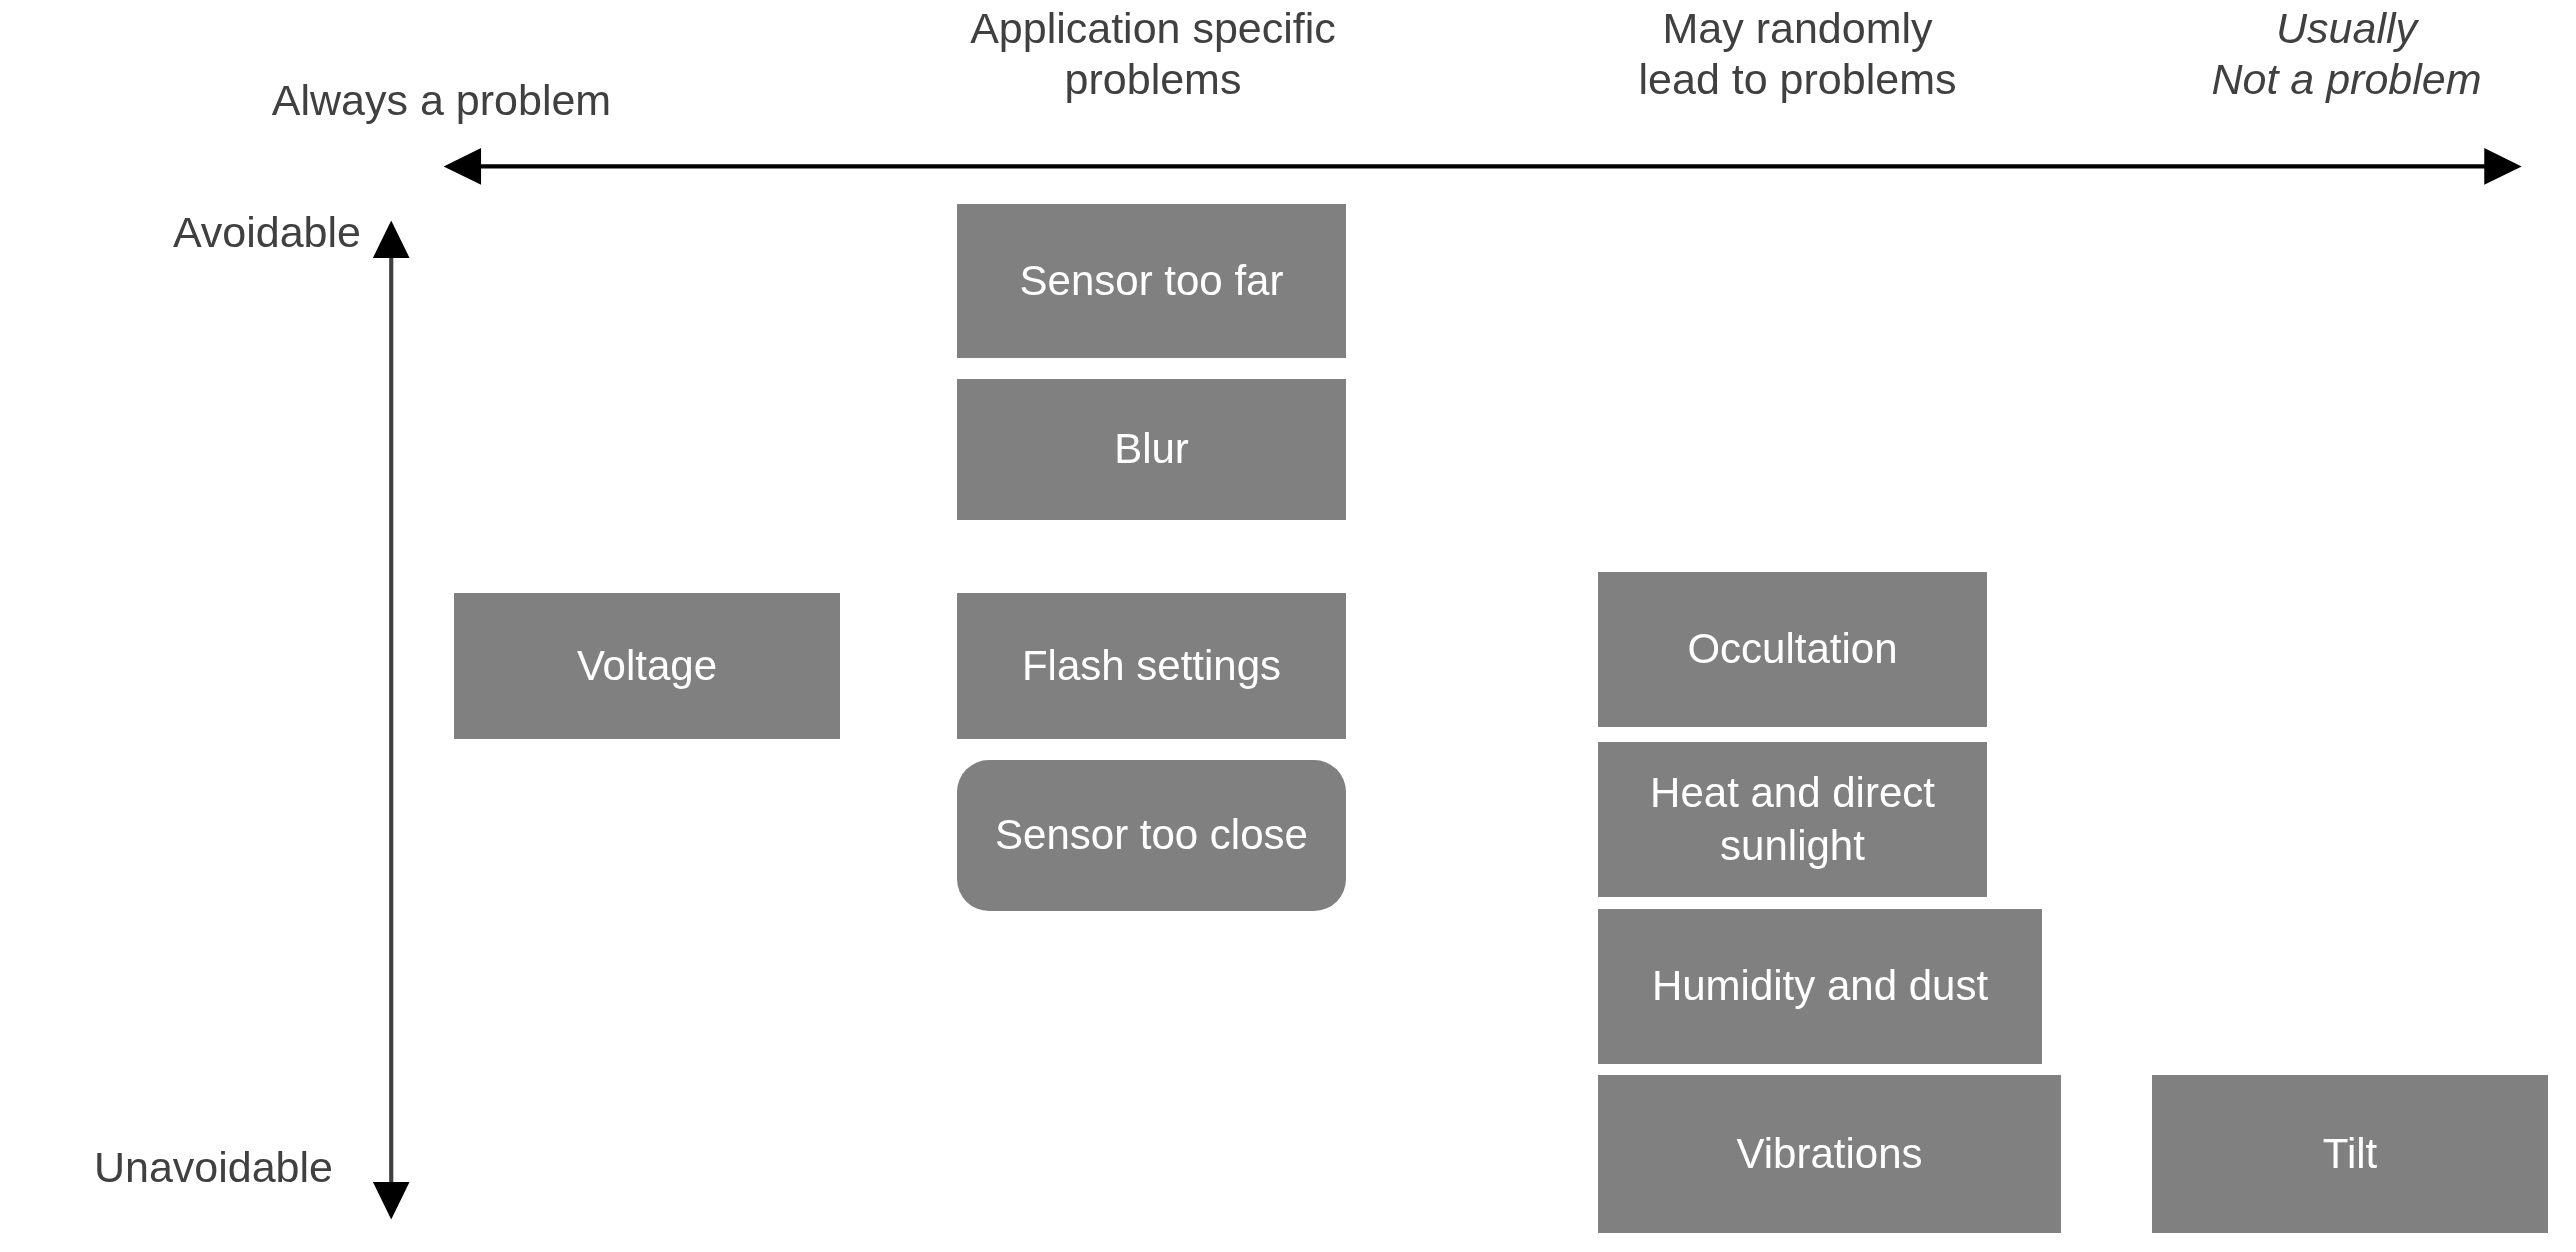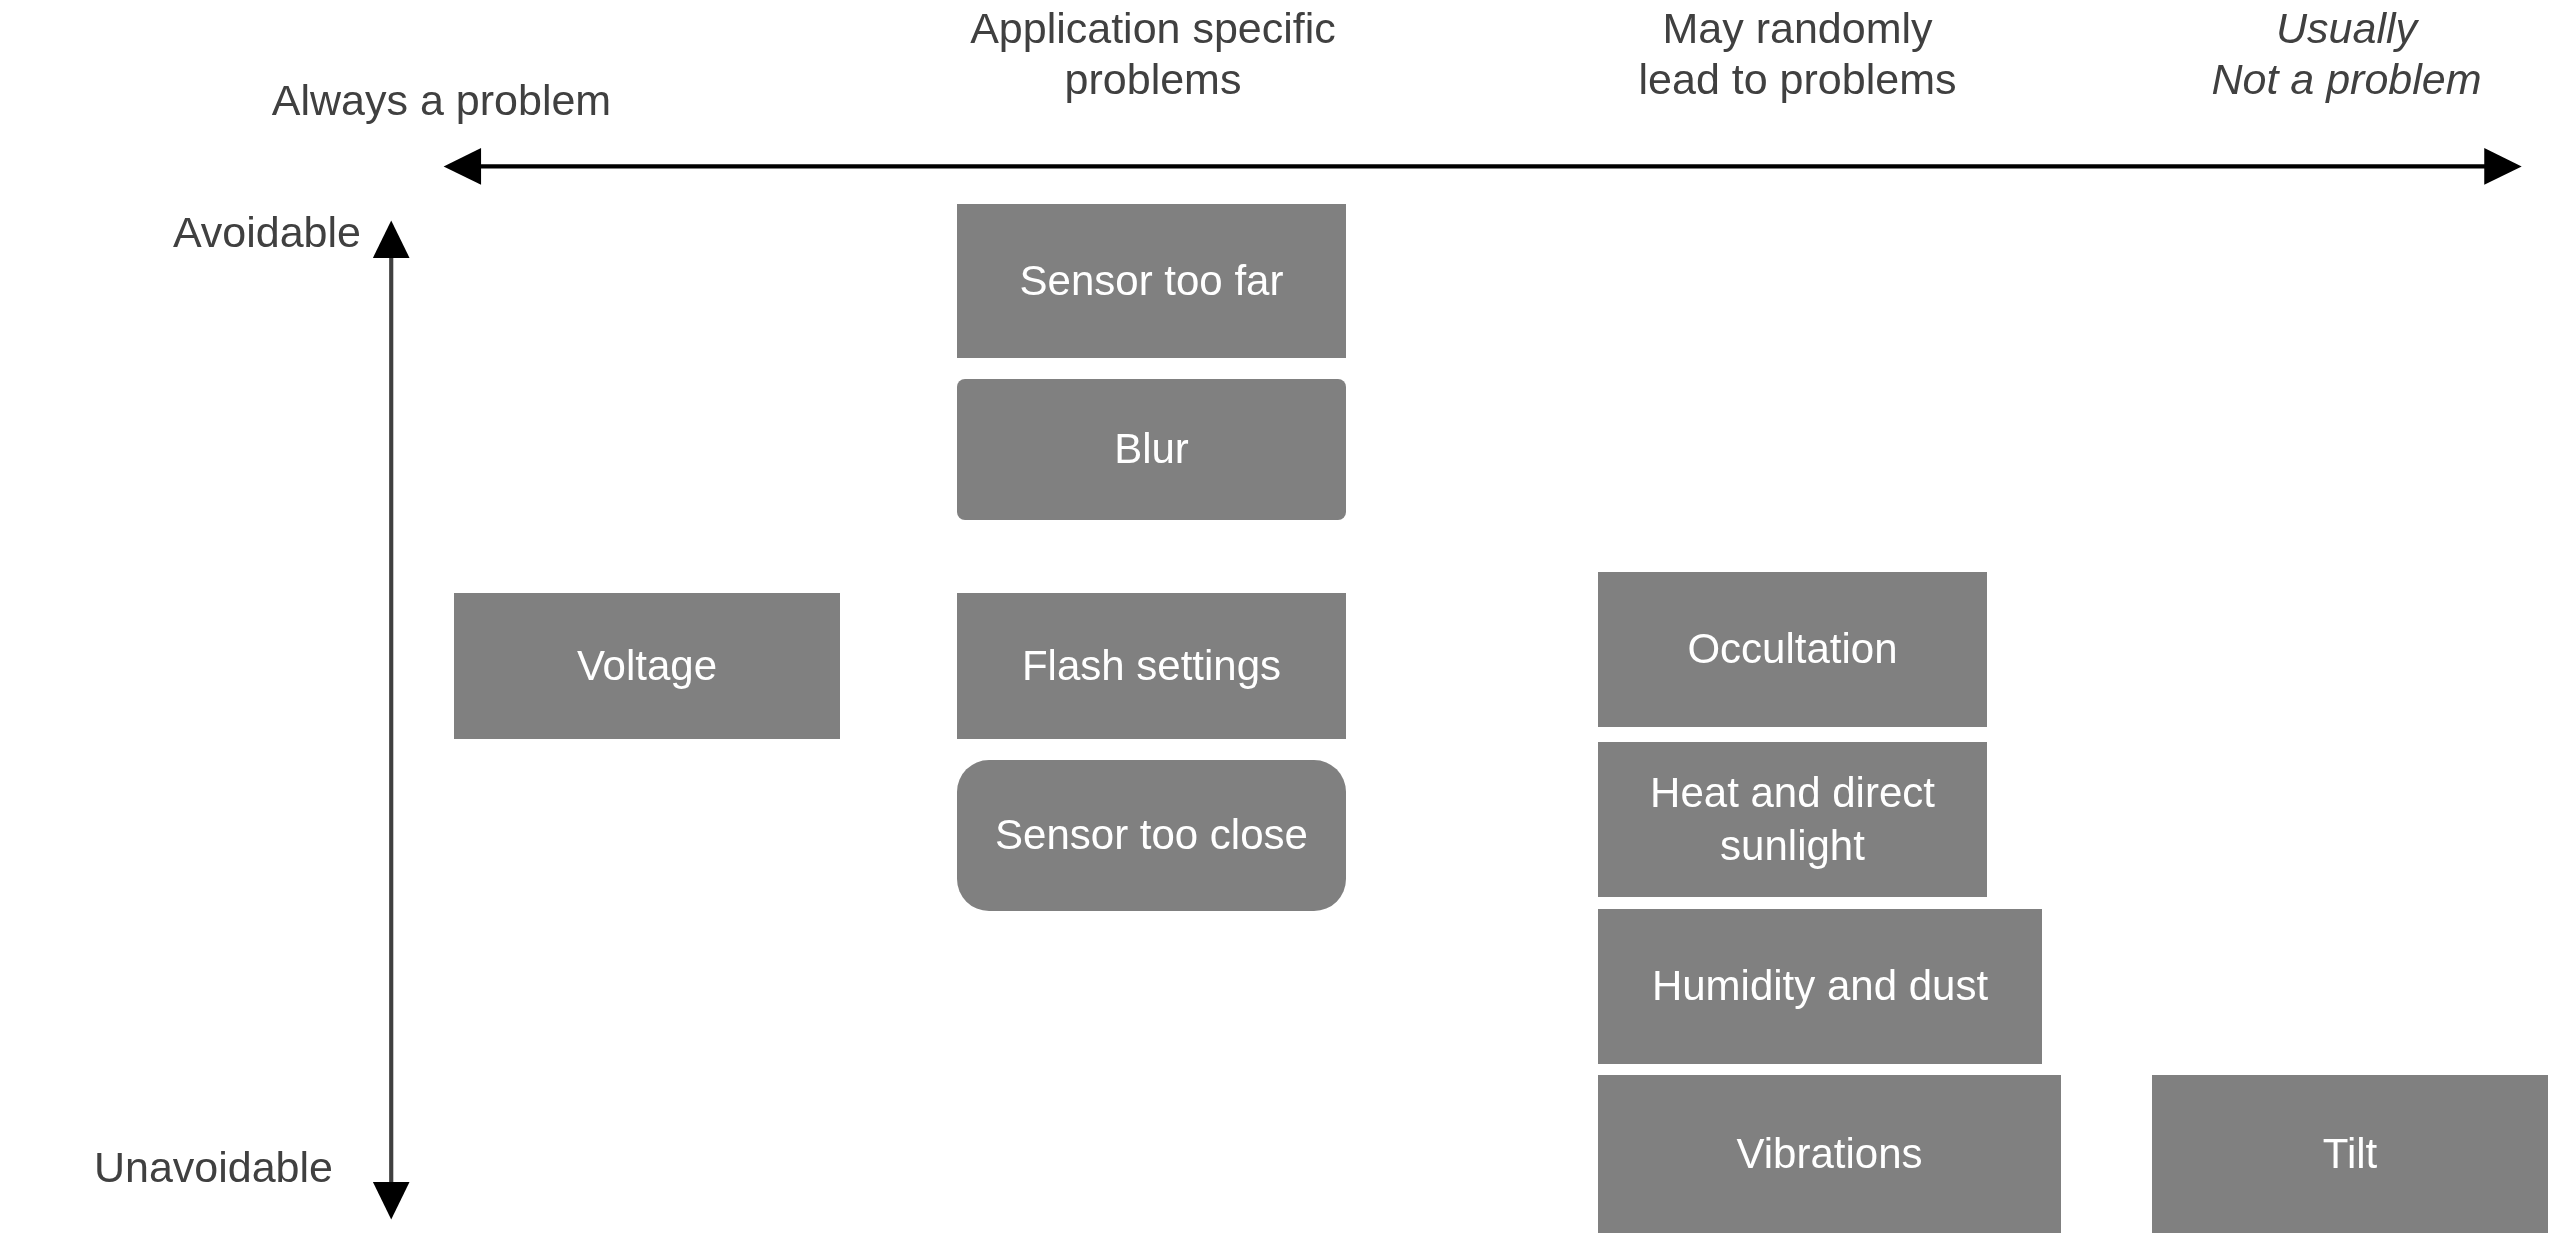--- a/index.html
+++ b/index.html
@@ -98,21 +98,21 @@
       <polygon points="470,1466 448,1421 492,1421" fill="#000000"></polygon>
     </g>
   </svg>
 
   <div class="v-label" style="left:0px; top:208px; width:349px;margin-left:12px;">Avoidable</div>
 
   <div class="v-label" style="left:0px; top:1143px; width:333px;">Unavoidable</div>
 
   <div class="factor-box" style="left:957px; top:204px; width:389px; height:154px;">Sensor too far</div>
 
-  <div class="factor-box" style="left:957px; top:379px; width:389px; height:141px;border-radius:8px;">Blur</div>
+  <div class="factor-box" style="left:957px; top:379px; width:389px; height:141px;">Blur</div>
 
   <div class="factor-box" style="left:454px; top:593px; width:386px; height:146px;">Voltage</div>
 
   <div class="factor-box" style="left:957px; top:593px; width:389px; height:146px;">Flash settings</div>
 
   <div class="factor-box" style="left:1598px; top:572px; width:389px; height:155px;">Occultation</div>
 
 
   <div class="factor-box" style="left:957px; top:760px; width:389px; height:151px;border-radius:32px;">Sensor too close</div>
 

